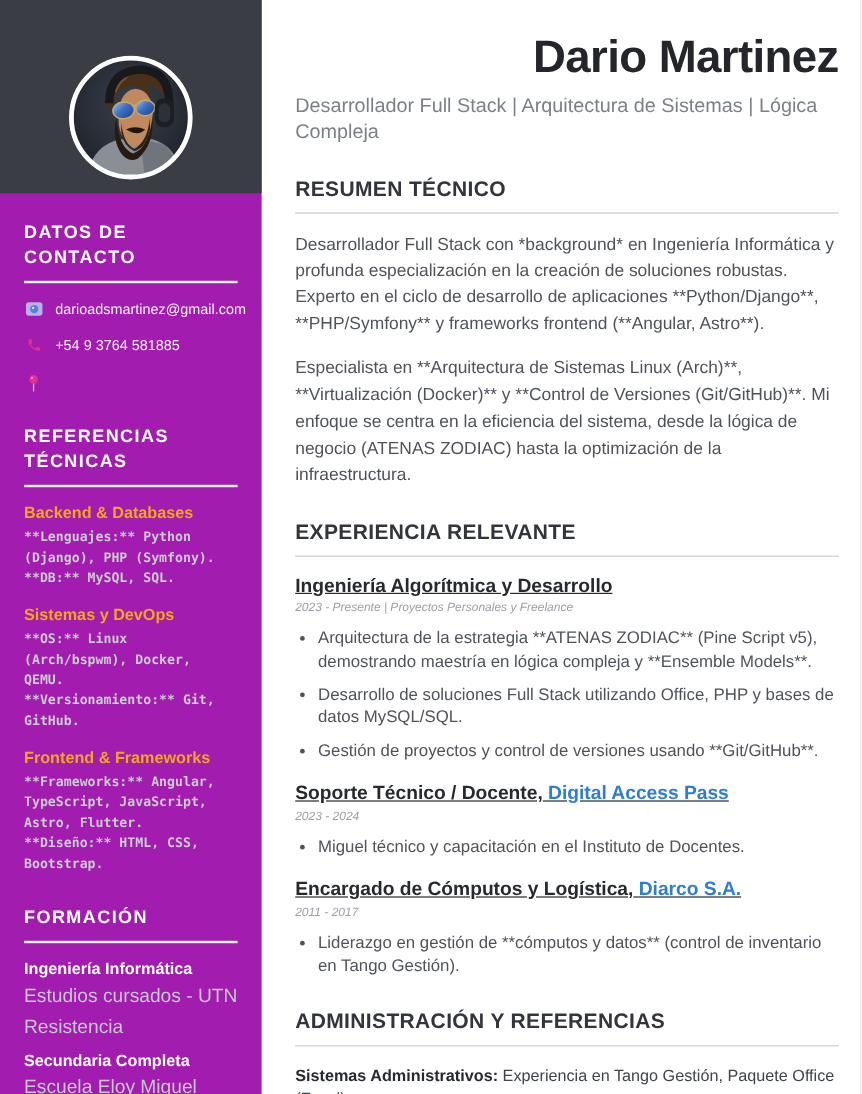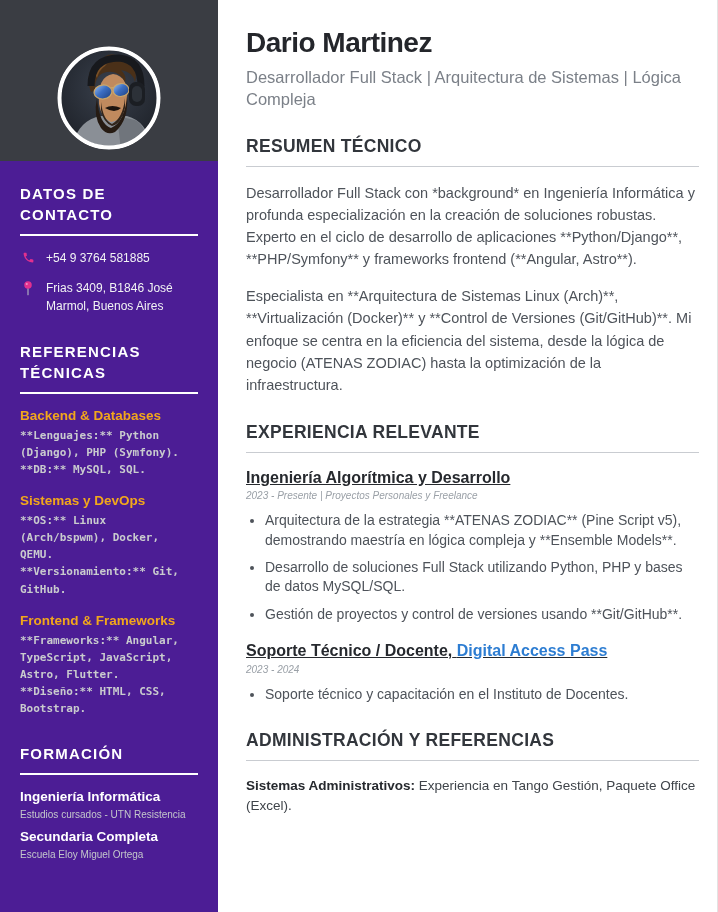--- a/index.html
+++ b/index.html
@@ -3,39 +3,39 @@
 <meta charset="utf-8">
 <style>
   * { margin:0; padding:0; box-sizing:border-box; }
   html,body { background:#ffffff; }
   body { font-family:"Liberation Sans", sans-serif; }
   .page {
     width:718px; height:912px; display:flex; background:#fff;
     border-right:1px solid #e3e3e3; overflow:hidden; position:relative;
   }
   
-  .sidebar { width:218px; flex-shrink:0; background:#4c1d95; color:#fff; display:flex; flex-direction:column; }
+  .sidebar { width:218px; flex-shrink:0; background:#a21caf; color:#fff; display:flex; flex-direction:column; }
   .photo-area { height:161px; background:#3a3d43; flex-shrink:0; display:flex; justify-content:center; }
   .avatar { width:104px; height:104px; margin-top:46px; border-radius:50%; }
   .sidebar-body { padding:22px 20px 10px 20px; }
   .sb-heading {
     font-size:15px; font-weight:800; letter-spacing:1.2px; line-height:1.4;
     color:#ffffff; border-bottom:2px solid #ffffff; padding-bottom:9px; margin-bottom:14px;
   }
   .sb-section { margin-bottom:26px; }
   .contact-row { display:flex; gap:10px; align-items:flex-start; margin-bottom:13px; font-size:12px; line-height:1.45; color:#f2f3f4; }
   .contact-icon { width:16px; flex-shrink:0; display:flex; justify-content:center; margin-top:1px; }
   .skill-group { margin-bottom:15px; }
   .skill-title { color:#f2a71b; font-size:13.5px; font-weight:800; margin-bottom:4px; }
   .skill-line { font-family:"DejaVu Sans Mono", monospace; font-size:11px; color:#c9cbce; line-height:1.55;font-weight:bold; }
   .edu-title { font-size:13.5px; font-weight:800; color:#ffffff; margin-top:6px; margin-bottom:3px; }
-  .edu-detail { font-size:10px; color:#c4c7cb; line-height:1.6; }
+  .edu-detail { font-size:16px; color:#c4c7cb; line-height:1.6; }
   
   .main { flex:1; padding:28px 18px 0 28px; }
-  .name { font-size:28px; font-weight:800; color:#24262b; letter-spacing:-0.5px; line-height:1.1; }
+  .name { font-size:38px; font-weight:800; color:#24262b; letter-spacing:-0.5px; line-height:1.1;text-align:right; }
   .subtitle { font-size:16.5px; color:#7b8088; line-height:1.35; margin-top:7px; max-width:460px; }
   .section { margin-top:26px; }
   .section-heading { font-size:17.5px; font-weight:800; color:#32363c; letter-spacing:0.3px; }
   .section-rule { border:none; border-top:1px solid #c9ccd1; margin:9px 0 15px 0; }
   .para { font-size:14.5px; color:#4e535a; line-height:1.52; margin-bottom:15px; max-width:472px; }
   .job { margin-bottom:17px; }
   .job-title { font-size:16px; font-weight:800; color:#26292e; line-height:1.3;text-decoration:underline; }
   .job-company { color:#2d7dd2; font-weight:700; }
   .job-date { font-size:10px; font-style:italic; color:#9aa0a7; margin:2px 0 10px 0; }
   .job-bullets { padding-left:19px; }
@@ -92,35 +92,44 @@
         <circle cx="52" cy="52" r="49.5" fill="none" stroke="#ffffff" stroke-width="4"></circle>
       </svg>
     </div>
 
     <div class="sidebar-body">
 
       <div class="sb-section">
         <div class="sb-heading">DATOS DE CONTACTO</div>
         <div class="contact-row">
           <span class="contact-icon">
+            <svg width="15" height="13" viewBox="0 0 24 20">
+                <rect x="1" y="1" width="22" height="18" rx="4" fill="#b7b3e6"></rect>
+                <circle cx="12" cy="10" r="5.5" fill="#5b7fd6"></circle>
+                <circle cx="10.5" cy="8.5" r="1.6" fill="#dfe6f7"></circle>
+              </svg>
+          </span>
+          <span>darioadsmartinez@gmail.com</span>
+        </div>
+        <div class="contact-row">
+          <span class="contact-icon">
             <svg width="13" height="13" viewBox="0 0 24 24">
                 <path fill="#e2308e" d="M6.62 10.79c1.44 2.83 3.76 5.14 6.59 6.59l2.2-2.21c.27-.27.67-.36 1.02-.24 1.12.37 2.33.57 3.57.57.55 0 1 .45 1 1V20c0 .55-.45 1-1 1-9.39 0-17-7.61-17-17 0-.55.45-1 1-1h3.5c.55 0 1 .45 1 1 0 1.25.2 2.45.57 3.57.11.35.03.74-.25 1.02l-2.2 2.2z"></path>
               </svg>
           </span>
           <span>+54 9 3764 581885</span>
         </div>
         <div class="contact-row">
           <span class="contact-icon">
             <svg width="12" height="15" viewBox="0 0 16 22">
                 <circle cx="8" cy="6" r="5.5" fill="#e2308e"></circle>
                 <circle cx="6.2" cy="4.4" r="1.5" fill="#f291c6"></circle>
                 <rect x="7.2" y="11" width="1.6" height="10" rx="0.8" fill="#b8bcc2"></rect>
               </svg>
           </span>
-          <span>Frias 3409, B1846 José Marmol, Buenos Aires</span>
         </div>
       </div>
 
       <div class="sb-section">
         <div class="sb-heading">REFERENCIAS TÉCNICAS</div>
 
         <div class="skill-group">
           <div class="skill-title">Backend &amp; Databases</div>
           <div class="skill-line">**Lenguajes:** Python (Django), PHP (Symfony).</div>
           <div class="skill-line">**DB:** MySQL, SQL.</div>
@@ -171,33 +180,40 @@
 
     <section class="section">
       <h2 class="section-heading">EXPERIENCIA RELEVANTE</h2>
       <hr class="section-rule">
 
       <div class="job">
         <h3 class="job-title"><span>Ingeniería Algorítmica y Desarrollo</span></h3>
         <div class="job-date">2023 - Presente | Proyectos Personales y Freelance</div>
         <ul class="job-bullets">
           <li>Arquitectura de la estrategia **ATENAS ZODIAC** (Pine Script v5), demostrando maestría en lógica compleja y **Ensemble Models**.</li>
-          <li>Desarrollo de soluciones Full Stack utilizando Python, PHP y bases de datos MySQL/SQL.</li>
+          <li>Desarrollo de soluciones Full Stack utilizando Office, PHP y bases de datos MySQL/SQL.</li>
           <li>Gestión de proyectos y control de versiones usando **Git/GitHub**.</li>
         </ul>
       </div>
 
       <div class="job">
         <h3 class="job-title"><span>Soporte Técnico / Docente,</span> <span class="job-company">Digital Access Pass</span></h3>
         <div class="job-date">2023 - 2024</div>
         <ul class="job-bullets">
-          <li>Soporte técnico y capacitación en el Instituto de Docentes.</li>
+          <li>Miguel técnico y capacitación en el Instituto de Docentes.</li>
         </ul>
       </div>
 
+      <div class="job">
+        <h3 class="job-title"><span>Encargado de Cómputos y Logística,</span> <span class="job-company">Diarco S.A.</span></h3>
+        <div class="job-date">2011 - 2017</div>
+        <ul class="job-bullets">
+          <li>Liderazgo en gestión de **cómputos y datos** (control de inventario en Tango Gestión).</li>
+        </ul>
+      </div>
     </section>
 
     <section class="section">
       <h2 class="section-heading">ADMINISTRACIÓN Y REFERENCIAS</h2>
       <hr class="section-rule">
       <p class="admin-line"><span class="admin-label">Sistemas Administrativos:</span><span> Experiencia en Tango Gestión, Paquete Office (Excel).</span></p>
 
     </section>
 
   </main>

